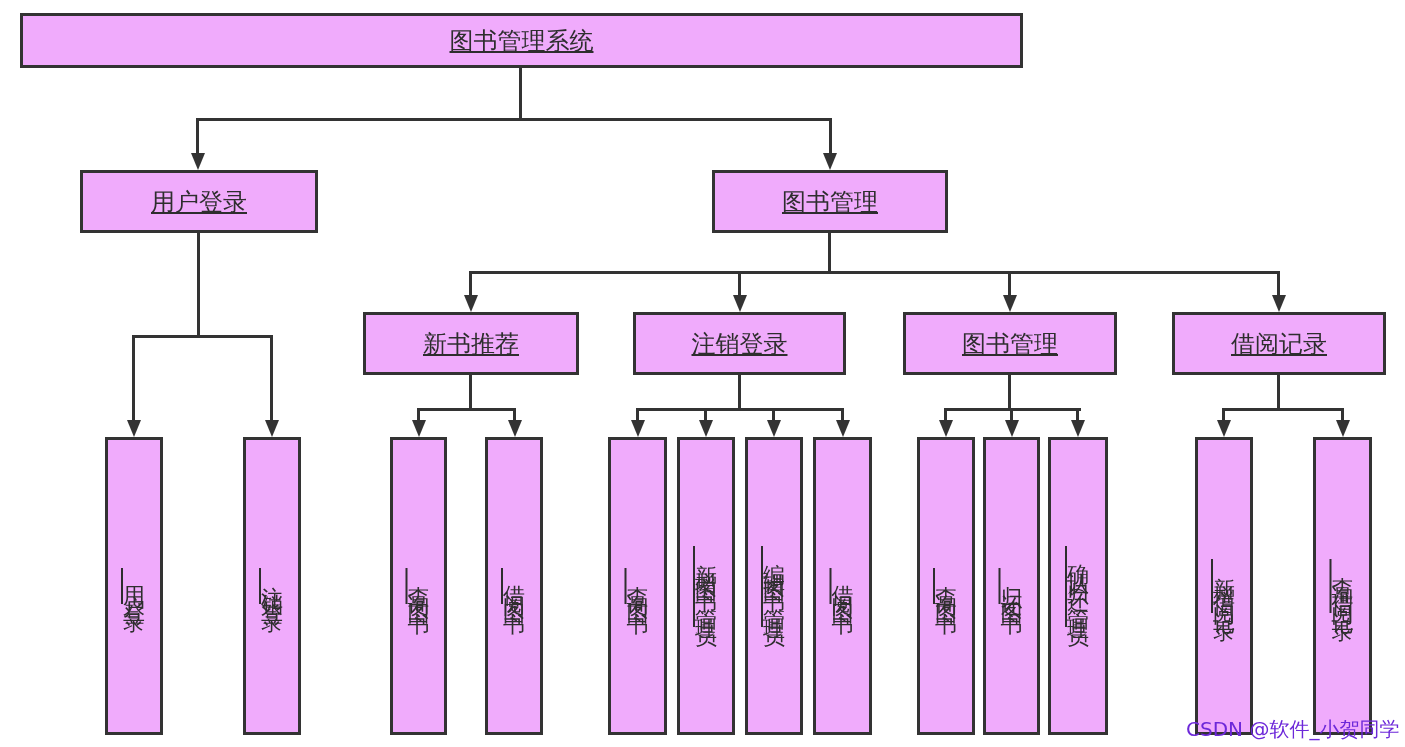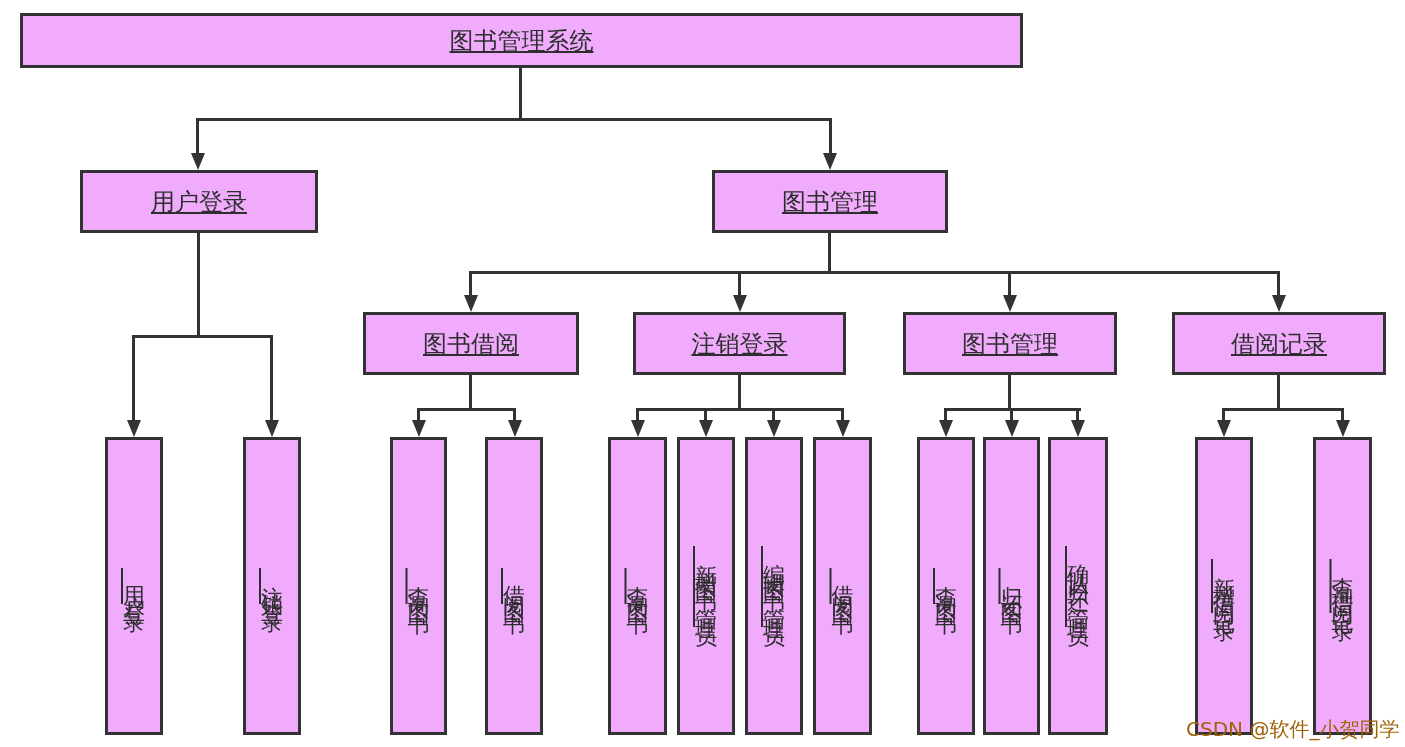--- a/index.html
+++ b/index.html
@@ -38,21 +38,21 @@
     width: 0; height: 0;
     border-left: 7px solid transparent;
     border-right: 7px solid transparent;
     border-top: 17px solid #333333;
   }
   .watermark {
     position: absolute;
     left: 1186px;
     top: 716px;
     font-size: 20px;
-    color: #a16207;
+    color: #6d28d9;
     z-index: 10;
     white-space: nowrap;
   }
 </style>
 </head>
 <body>
 
 <div id="canvas">
 
   <div class="box" style="left:20px; top:13px; width:1003px; height:55px;">图书管理系统</div>
@@ -78,21 +78,21 @@
   <div class="hline" style="left:469px; top:271px; width:811px;"></div>
   <div class="vline" style="left:469px; top:271px; height:29px;"></div>
   <div class="arrow" style="left:464px; top:295px;"></div>
   <div class="vline" style="left:738px; top:271px; height:29px;"></div>
   <div class="arrow" style="left:733px; top:295px;"></div>
   <div class="vline" style="left:1008px; top:271px; height:29px;"></div>
   <div class="arrow" style="left:1003px; top:295px;"></div>
   <div class="vline" style="left:1277px; top:271px; height:29px;"></div>
   <div class="arrow" style="left:1272px; top:295px;"></div>
 
-  <div class="box" style="left:363px; top:312px; width:216px; height:63px;">图书借阅</div>
+  <div class="box" style="left:363px; top:312px; width:216px; height:63px;">新书推荐</div>
   <div class="box" style="left:633px; top:312px; width:213px; height:63px;">注销登录</div>
   <div class="box" style="left:903px; top:312px; width:214px; height:63px;">图书管理</div>
   <div class="box" style="left:1172px; top:312px; width:214px; height:63px;">借阅记录</div>
 
   <div class="vline" style="left:469px; top:375px; height:36px;"></div>
   <div class="hline" style="left:417px; top:408px; width:99px;"></div>
   <div class="vline" style="left:417px; top:408px; height:17px;"></div>
   <div class="arrow" style="left:412px; top:420px;"></div>
   <div class="vline" style="left:513px; top:408px; height:17px;"></div>
   <div class="arrow" style="left:508px; top:420px;"></div>

